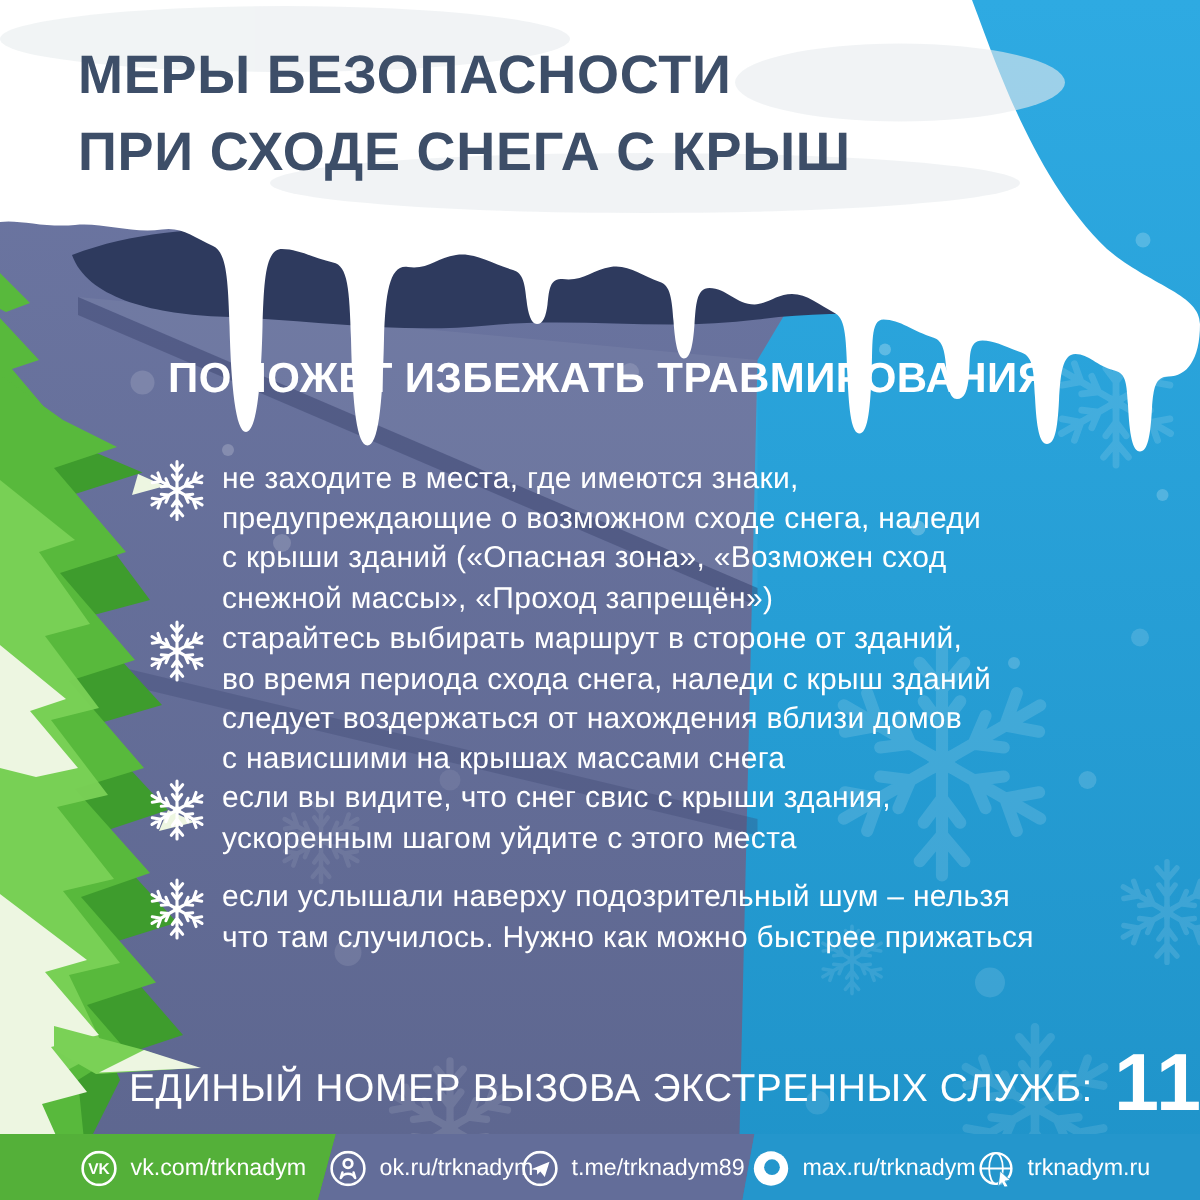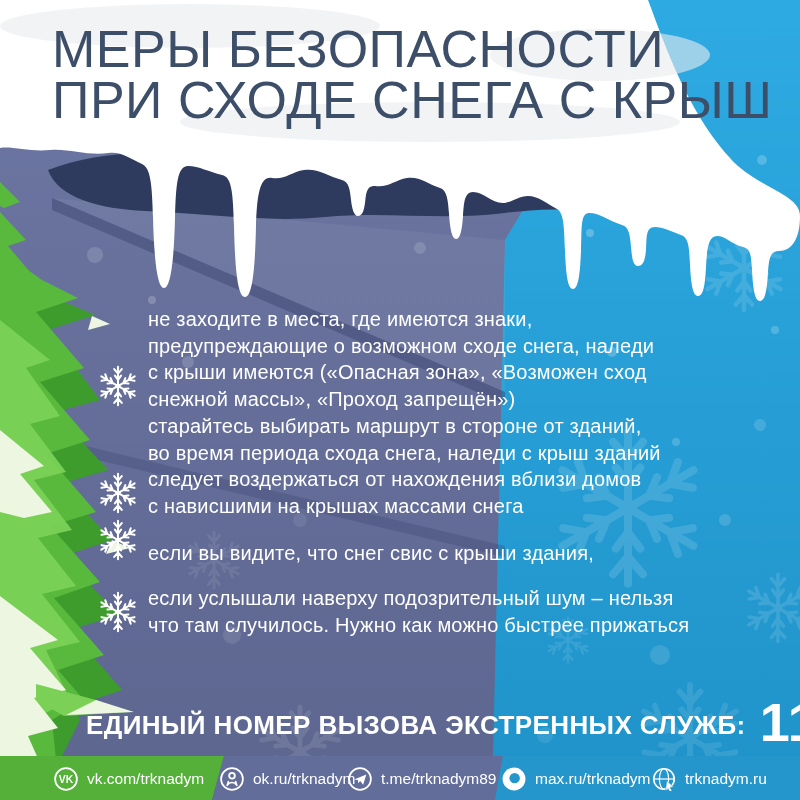--- a/index.html
+++ b/index.html
@@ -1,28 +1,28 @@
 <!DOCTYPE html>
 <html><head>
 <meta charset="utf-8">
 <style>
   html,body{margin:0;padding:0}
   body{width:800px;height:800px;overflow:hidden;position:relative;
        font-family:"Liberation Sans",sans-serif;background:#667099}
   svg.bg{position:absolute;top:0;left:0;display:block}
   .abs{position:absolute}
-  .title{left:52px;top:24px;font-size:52px;font-weight:normal;color:#3d4e68;
+  .title{left:52px;top:24px;font-size:36px;font-weight:bold;color:#3d4e68;
          line-height:51px;letter-spacing:.5px;white-space:nowrap}
   .subtitle{left:112px;top:236px;font-size:28px;font-weight:bold;color:#fff;
             line-height:31px;letter-spacing:.3px;white-space:nowrap}
-  .rule{left:96px;display:flex;align-items:flex-end;color:#fff}
+  .rule{left:96px;display:flex;align-items:flex-start;color:#fff}
   .flake-wrap{width:52px;flex:0 0 52px;margin-top:-1px}
   .rule-text{font-size:20px;line-height:26.5px;letter-spacing:.2px;white-space:nowrap}
   .emergency{left:86px;top:697px;display:flex;align-items:center;color:#fff;white-space:nowrap}
-  .em-label{font-size:26px;font-weight:bold;letter-spacing:.4px}
+  .em-label{font-size:26px;font-weight:normal;letter-spacing:.4px}
   .em-number{font-size:54px;font-weight:bold;margin-left:14px;letter-spacing:1px;margin-top:-6px}
   .flink{top:757px;height:43px;display:flex;align-items:center;color:#fff;
          font-size:15.5px;gap:9px;white-space:nowrap}
   .flink svg{display:block}
 </style>
 </head>
 <body>
 
 <svg class="bg" width="800" height="800" viewBox="0 0 800 800">
   <defs>
@@ -143,32 +143,33 @@
     <path d="M503,756 L800,756 L800,800 L495,800 Z" fill="#2496cc"></path>
   </g>
 </svg>
 
 <div class="abs title">
   <div>МЕРЫ БЕЗОПАСНОСТИ</div>
   <div>ПРИ СХОДЕ СНЕГА С КРЫШ</div>
 </div>
 
 <div class="abs subtitle">
+  <div>ПОМОЖЕТ ИЗБЕЖАТЬ ТРАВМИРОВАНИЯ:</div>
 </div>
 
 <div class="abs rule" style="top:306px">
   <span class="flake-wrap">
     <svg width="44" height="44" viewBox="-32 -32 64 64">
         <use href="#flakeSym"></use>
       </svg>
   </span>
   <div class="rule-text">
     <div>не заходите в места, где имеются знаки,</div>
     <div>предупреждающие о возможном сходе снега, наледи</div>
-    <div>с крыши имеются («Опасная зона», «Возможен сход</div>
+    <div>с крыши зданий («Опасная зона», «Возможен сход</div>
     <div>снежной массы», «Проход запрещён»)</div>
   </div>
 </div>
 
 <div class="abs rule" style="top:413px">
   <span class="flake-wrap">
     <svg width="44" height="44" viewBox="-32 -32 64 64">
         <use href="#flakeSym"></use>
       </svg>
   </span>
@@ -181,20 +182,21 @@
 </div>
 
 <div class="abs rule" style="top:519px">
   <span class="flake-wrap">
     <svg width="44" height="44" viewBox="-32 -32 64 64">
         <use href="#flakeSym"></use>
       </svg>
   </span>
   <div class="rule-text">
     <div>если вы видите, что снег свис с крыши здания,</div>
+    <div>ускоренным шагом уйдите с этого места</div>
   </div>
 </div>
 
 <div class="abs rule" style="top:585px">
   <span class="flake-wrap">
     <svg width="44" height="44" viewBox="-32 -32 64 64">
         <use href="#flakeSym"></use>
       </svg>
   </span>
   <div class="rule-text">

